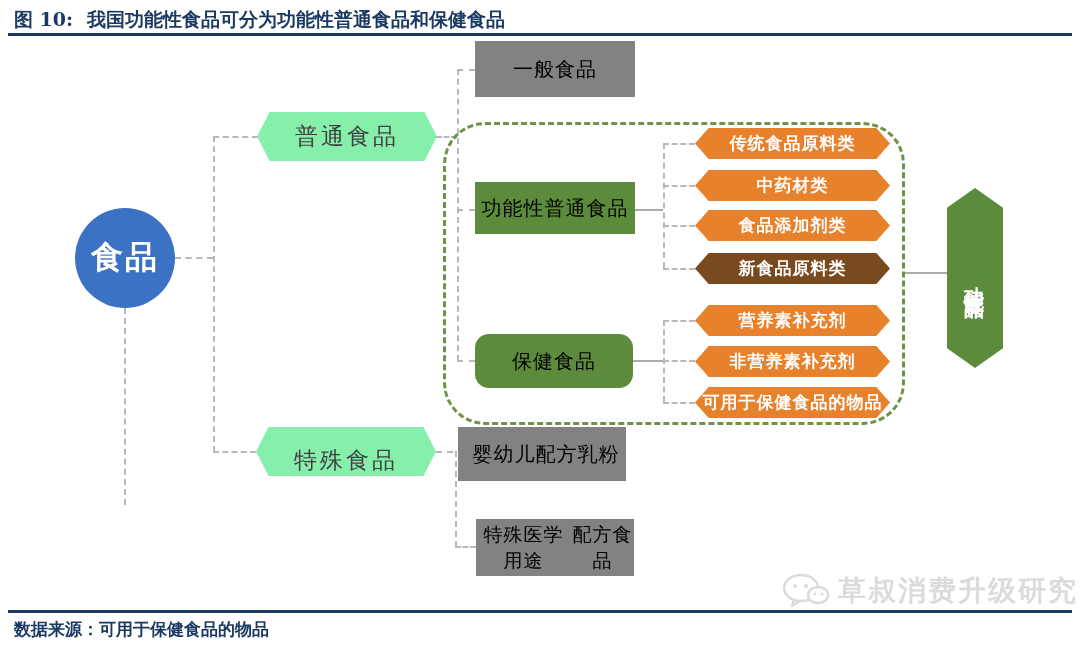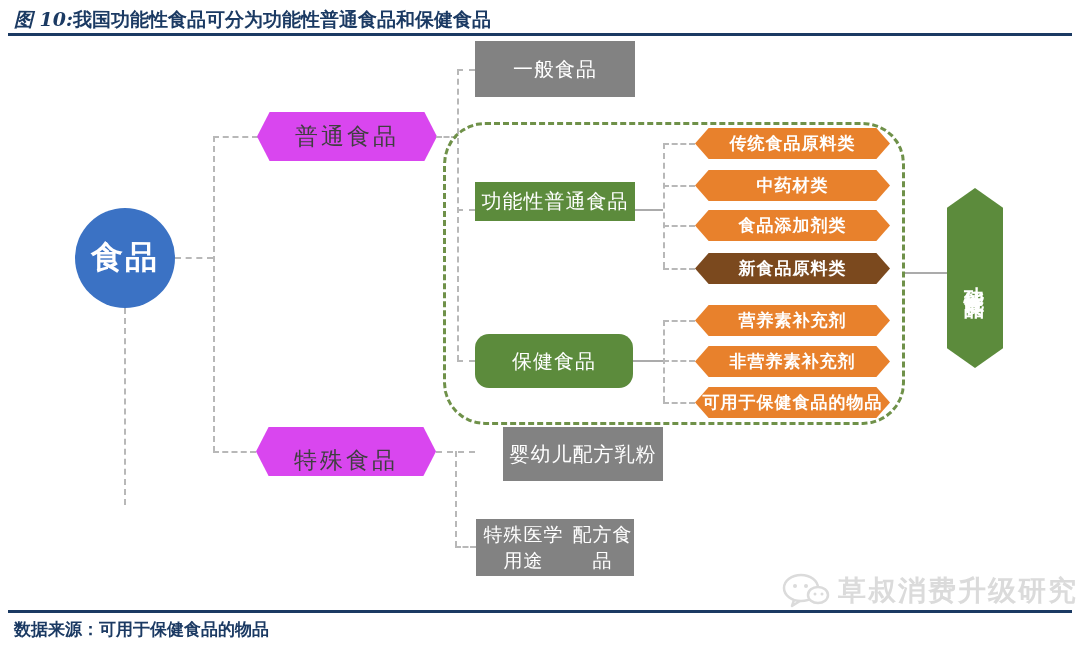--- a/index.html
+++ b/index.html
@@ -2,51 +2,51 @@
 <html><head>
 <meta charset="utf-8">
 <style>
   html,body{margin:0;padding:0;background:#ffffff;}
   .page{position:relative;width:1080px;height:645px;background:#ffffff;
         font-family:"Liberation Sans","DejaVu Sans",sans-serif;overflow:hidden;}
 
   
   .fig-header{position:absolute;left:14px;top:7px;font-family:"DejaVu Serif","Liberation Serif",serif;
               font-weight:bold;font-size:19px;color:#1b3a63;white-space:nowrap;}
-  .fig-header .fig-label{font-style:italic;}
+  .fig-header .fig-label{margin-right:14px;}
   .rule{position:absolute;left:8px;width:1064px;height:3px;background:#1b3a63;}
   .rule.top{top:33px;}
   .rule.bottom{top:610px;}
   .fig-source{position:absolute;left:14px;top:618px;font-family:"DejaVu Serif","Liberation Serif",serif;
               font-weight:bold;font-size:17px;color:#1b3a63;white-space:nowrap;}
 
   
   .circle{position:absolute;width:100px;height:100px;border-radius:50%;background:#3b72c4;
           color:#fff;font-size:32px;font-weight:bold;display:flex;align-items:center;
           justify-content:center;letter-spacing:2px;}
   .circle.food{left:75px;top:208px;}
   .circle.drug{left:77px;top:504px;}
 
   
-  .hexchip{position:absolute;width:180px;height:49px;background:#d946ef;color:#3f3f3f;
+  .hexchip{position:absolute;width:180px;height:49px;background:#86efac;color:#3f3f3f;
            font-size:23px;display:flex;align-items:center;justify-content:center;letter-spacing:3px;
            clip-path:polygon(0 50%,7% 0,93% 0,100% 50%,93% 100%,7% 100%);
            filter:drop-shadow(0 2px 2px rgba(0,0,0,.18));}
   .hexchip.ordinary{left:257px;top:112px;}
   .hexchip.special{left:256px;top:427px;align-items:flex-end;}
 
   
   .box{position:absolute;display:flex;align-items:center;justify-content:center;
-       color:#ffffff;font-size:20px;letter-spacing:1px;text-align:center;}
+       color:#000000;font-size:20px;letter-spacing:1px;text-align:center;}
   .box.gray{background:#828282;}
   .box.green{background:#5c8b3c;}
   .box.general{left:475px;top:41px;width:160px;height:56px;}
-  .box.functional-ordinary{left:475px;top:182px;width:160px;height:39px;font-family:Liberation Serif, serif;}
+  .box.functional-ordinary{left:475px;top:182px;width:160px;height:52px;font-family:Liberation Serif, serif;}
   .box.health{left:475px;top:334px;width:158px;height:54px;border-radius:14px;}
-  .box.infant{left:503px;top:427px;width:160px;height:54px;}
+  .box.infant{left:458px;top:427px;width:160px;height:54px;padding-left:8px;}
   .box.medical{left:476px;top:519px;width:158px;height:57px;flex-direction:row;
                font-size:19px;line-height:1.35;}
 
   
   .arrow{position:absolute;left:695px;width:195px;height:31px;background:#e8812c;color:#fff;
          font-size:17px;font-weight:bold;display:flex;align-items:center;justify-content:center;
          letter-spacing:1px;
          clip-path:polygon(0 50%,7% 0,93% 0,100% 50%,93% 100%,7% 100%);}
   .arrow.a1{top:128px;}
   .arrow.a2{top:170px;}

